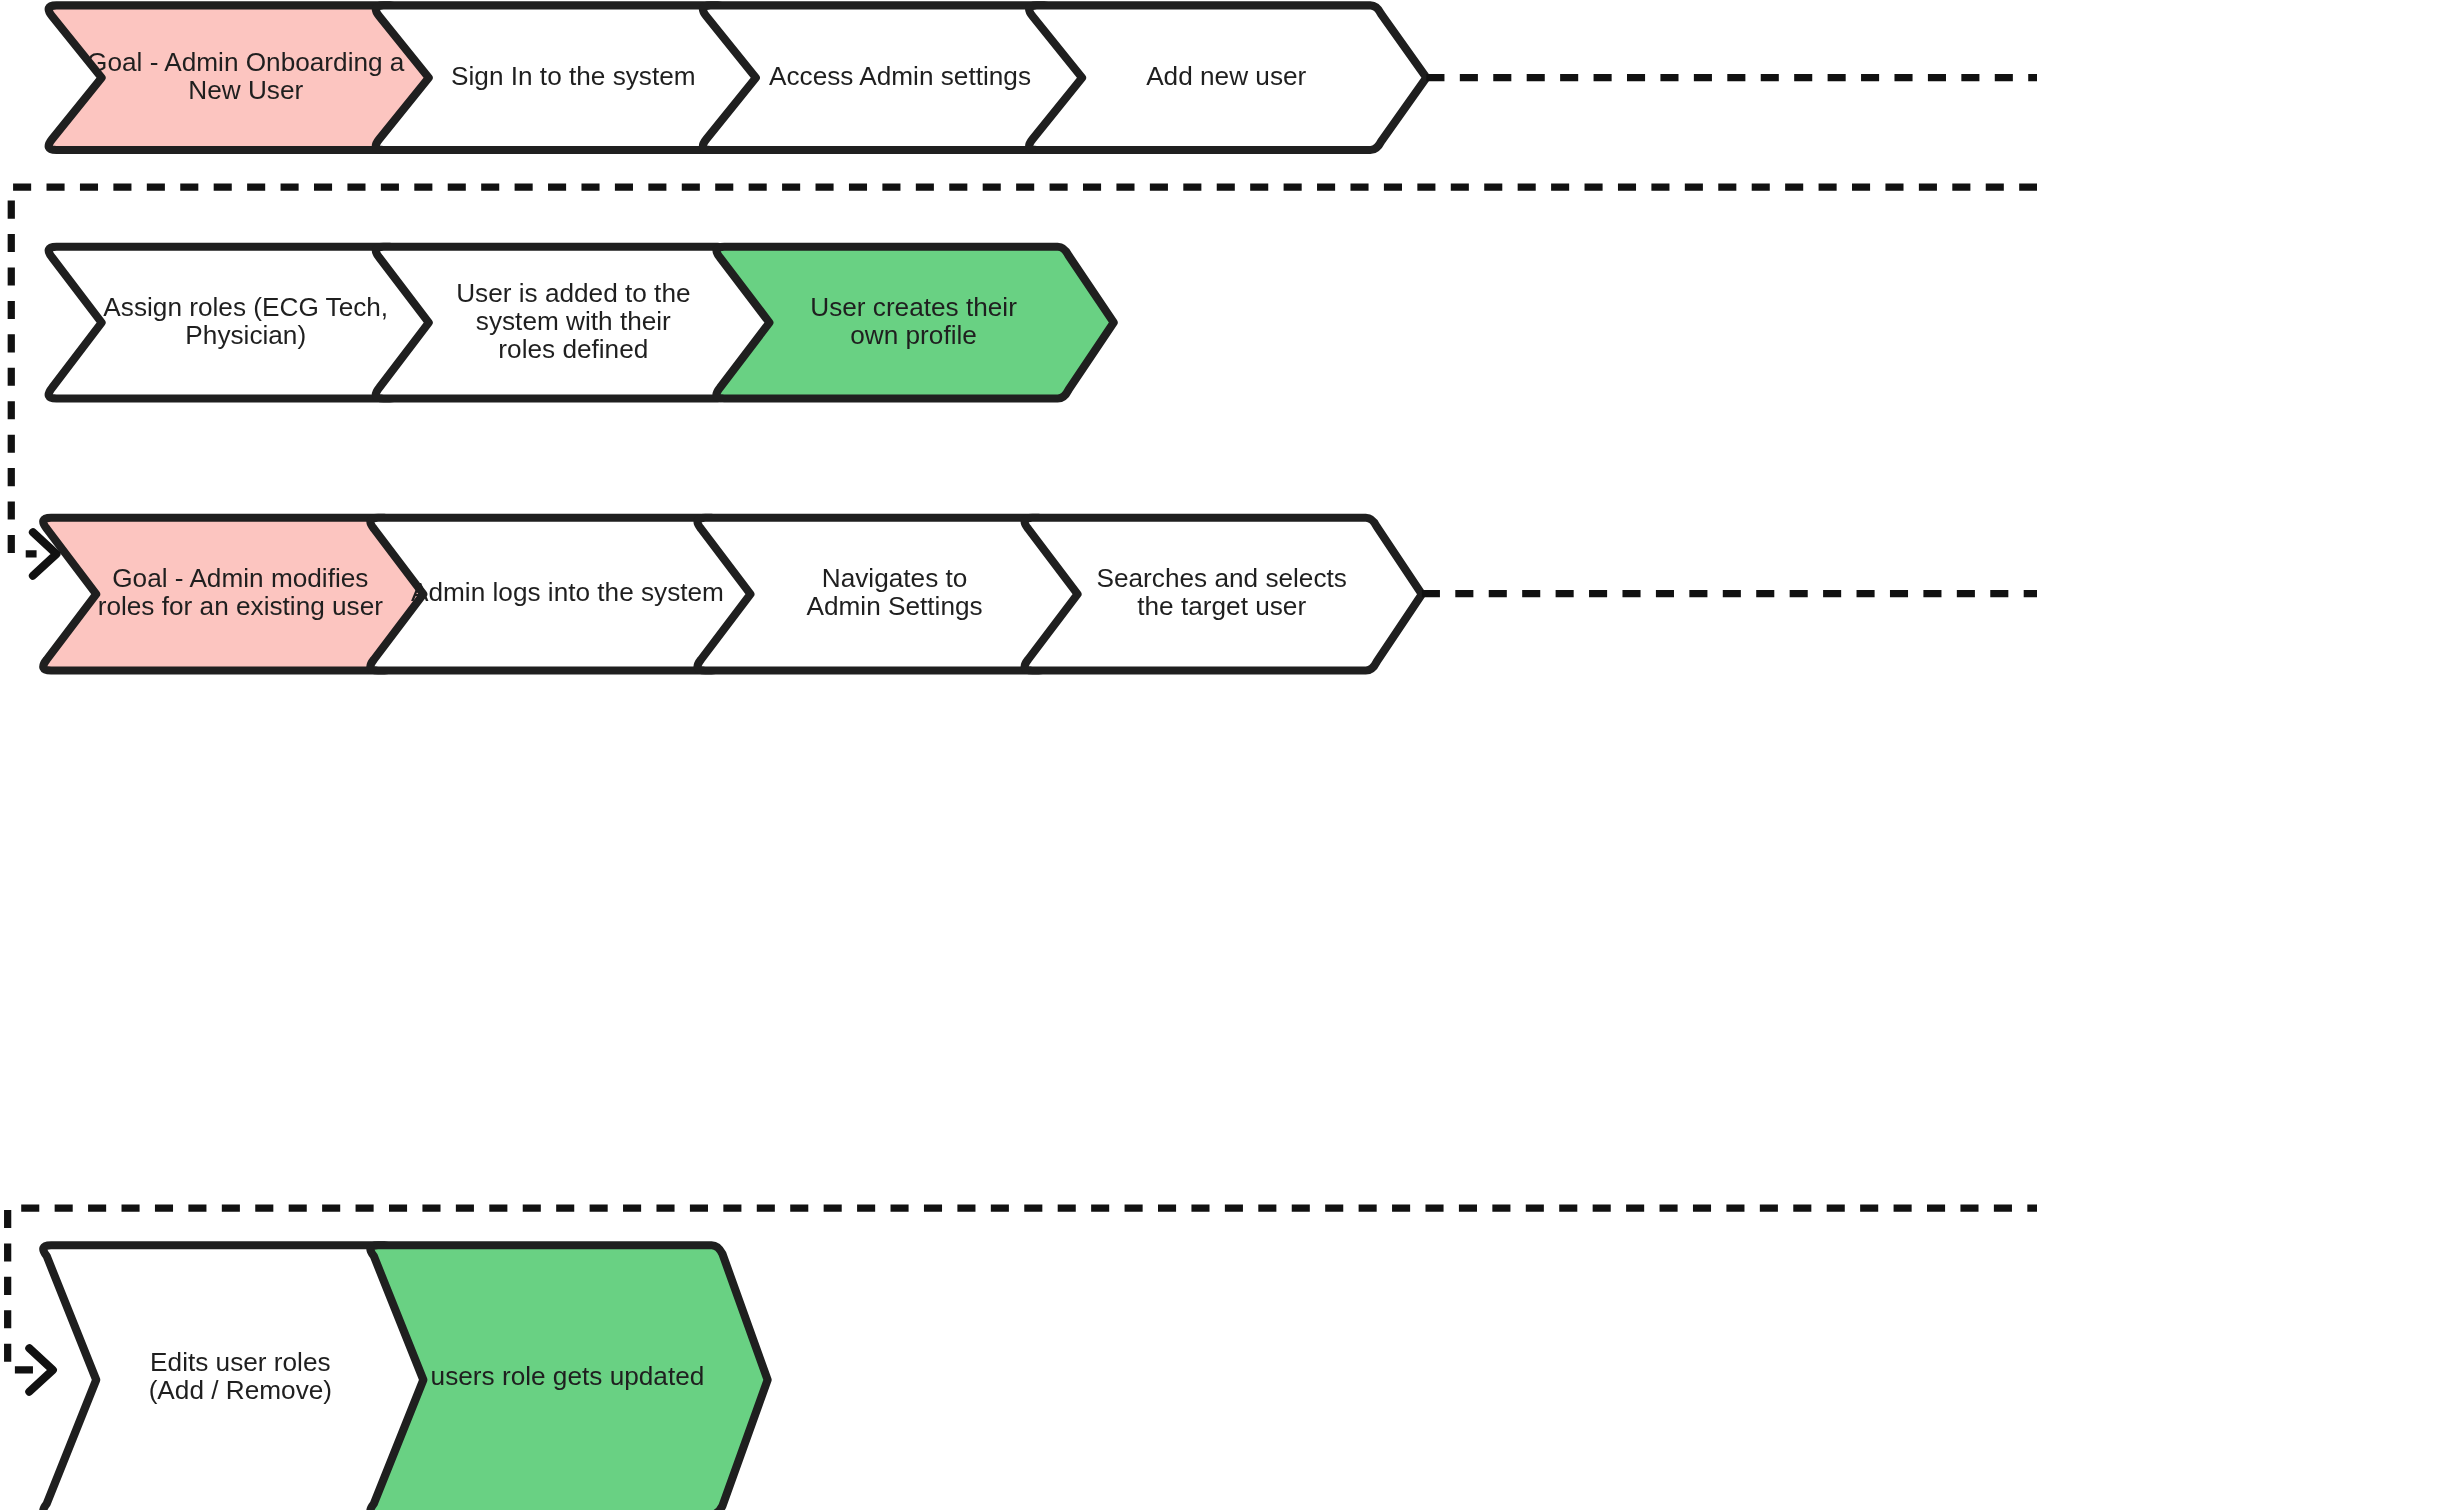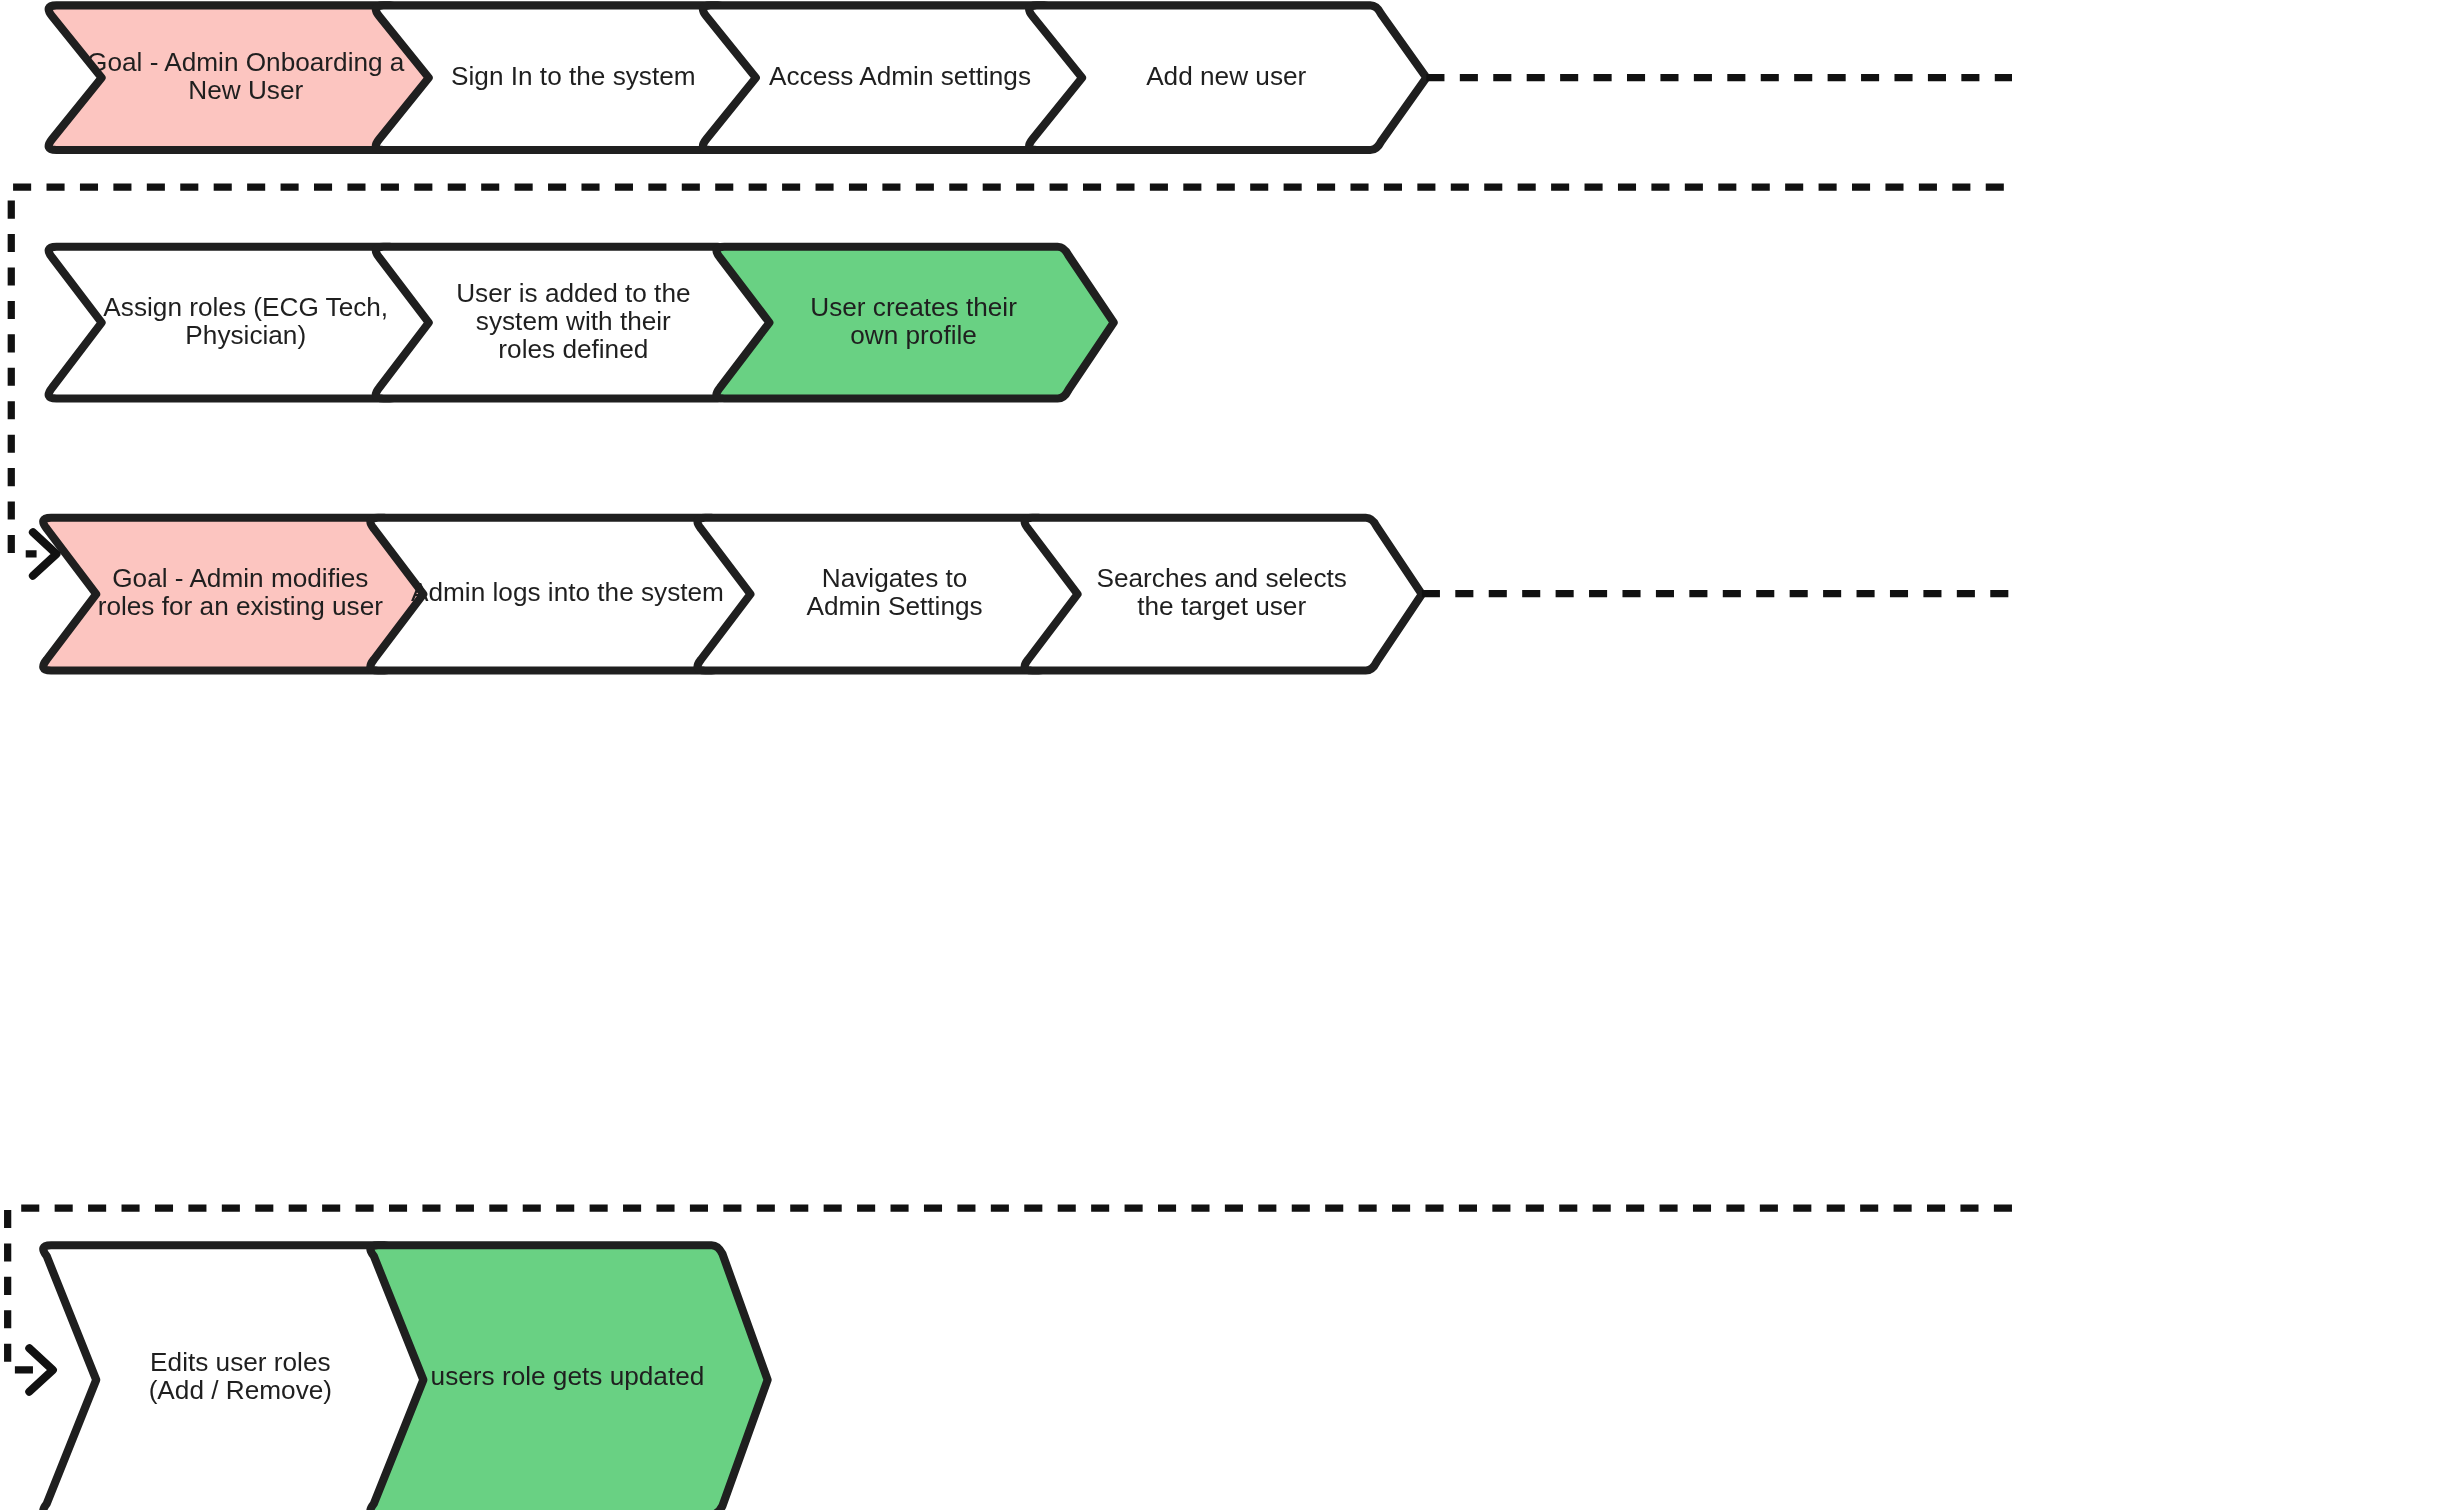--- a/index.html
+++ b/index.html
@@ -7,20 +7,21 @@
     padding: 0;
     background: #ffffff;
   }
   #stage {
     position: relative;
     width: 2012px;
     height: 1510px;
     background: #ffffff;
     overflow: hidden;
     font-family: "Liberation Sans", sans-serif;
+    padding-left: 25px;
   }
   svg.flow {
     position: absolute;
     left: 0;
     top: 0;
     width: 2438px;
     height: 1510px;
   }
   .chev-label {
     font-family: "Liberation Sans", sans-serif;

